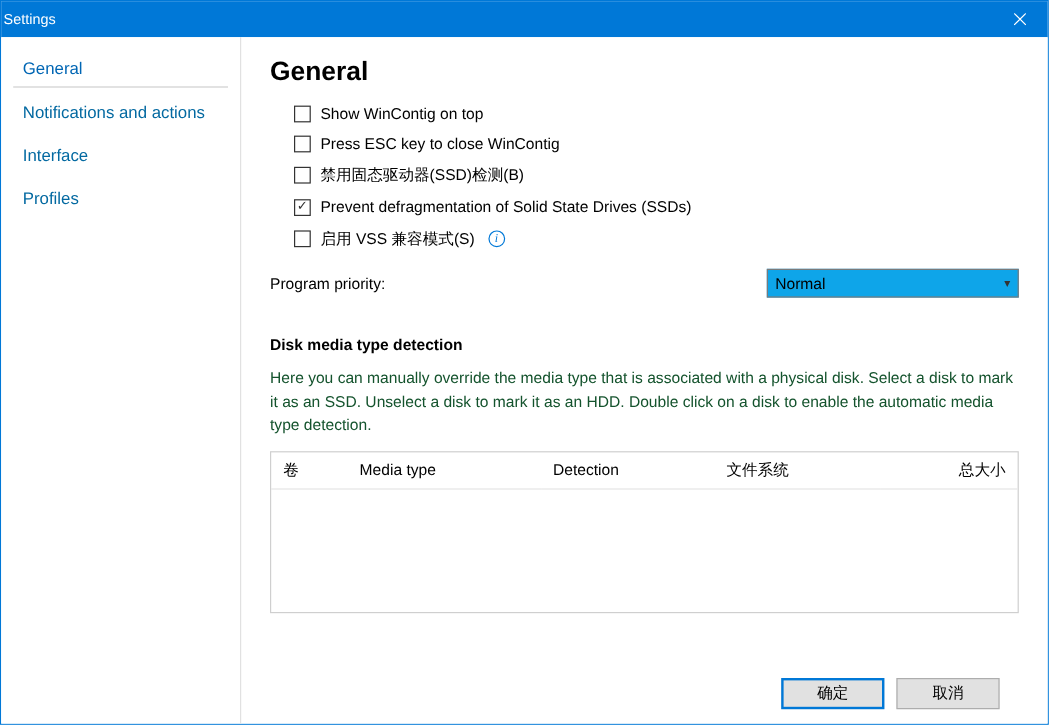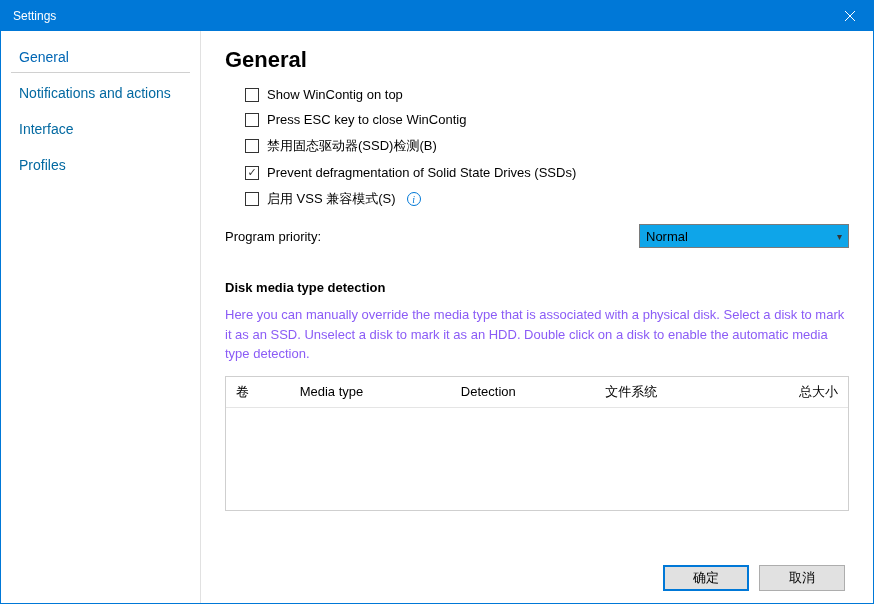--- a/index.html
+++ b/index.html
@@ -1,18 +1,18 @@
 <!DOCTYPE html>
 <html><head>
   <meta charset="utf-8">
   <style>
     * { margin: 0; padding: 0; box-sizing: border-box; font-family: "Segoe UI", "Microsoft YaHei", sans-serif; }
     body { background: #fff; width: 874px; height: 604px; overflow: hidden; }
     .window { width: 874px; height: 604px; border: 1px solid #0078d7; display: flex; flex-direction: column; position: relative; }
-    .titlebar { background: #0078d7; height: 30px; display: flex; padding-left: 12px; color: #fff; font-size: 12px; }
+    .titlebar { background: #0078d7; height: 30px; display: flex; padding-left: 2px; color: #fff; font-size: 12px; }
     .titlebar-left { display: flex; align-items: center; gap: 3px; }
     .titlebar-spacer { flex: 1; }
     .titlebar-close { width: 46px; height: 30px; display: flex; align-items: center; justify-content: center; color: #fff; }
     .body { flex: 1; display: flex; background: #fff; }
     .sidebar { width: 200px; border-right: 1px solid #e1e1e1; padding-top: 8px; }
     .sidebar-item { padding: 10px 18px; font-size: 14px; color: #0369a1; cursor: pointer; }
     .sidebar-item.active { position: relative; color: #0066b4; }
     .sidebar-item.active::after { content:""; position:absolute; left:10px; right:10px; bottom:2px; height:1px; background:#d0d0d0; }
     .main { flex: 1; padding: 16px 24px 14px 24px; display: flex; flex-direction: column; }
     .main h1 { font-size: 22px; font-weight: 700; margin-bottom: 14px; }
@@ -20,33 +20,33 @@
     .checkbox { width: 14px; height: 14px; border: 1px solid #333; background: #fff; display: inline-flex; align-items: center; justify-content: center; font-size: 11px; color: #333; cursor: pointer; }
     .checkbox.checked::after { content: "✓"; line-height: 1; }
     .info-icon { width: 14px; height: 14px; border: 1px solid #0078d7; border-radius: 50%; display: inline-flex; align-items: center; justify-content: center; color: #0078d7; font-size: 10px; font-style: italic; font-family: Georgia, serif; margin-left: 3px; }
     .priority-row { display: flex; align-items: center; margin-top: 6px; font-size: 13px; }
     .priority-label { flex: 0 0 auto; }
     .priority-spacer { flex: 1; }
     .select { width: 210px; height: 24px; border: 1px solid #7a7a7a; background: #0ea5e9; display: flex; align-items: center; padding: 0 6px; font-size: 13px; cursor: pointer; }
     .select-text { flex: 1; }
     .chevron { font-size: 10px; color: #333; }
     .section-heading { font-size: 13px; font-weight: 700; margin-top: 32px; margin-bottom: 10px; }
-    .section-desc { font-size: 13px; color: #8b5cf6; line-height: 1.5; margin-bottom: 12px; }
+    .section-desc { font-size: 13px; color: #14532d; line-height: 1.5; margin-bottom: 12px; }
     .table-wrap { border: 1px solid #cfcfcf; }
     .table { width: 100%; font-size: 13px; border-collapse: collapse; }
     .table th, .table td { text-align: left; padding: 6px 10px; font-weight: 400; }
     .table thead tr { border-bottom: 1px solid #e5e5e5; }
     .table th.right, .table td.right { text-align: right; }
     .row-checkbox { width: 13px; height: 13px; border: 1px solid #333; display: inline-flex; align-items: center; justify-content: center; font-size: 10px; background: #fff; margin-right: 6px; vertical-align: middle; cursor: pointer; }
     .row-checkbox.checked::after { content: "✓"; }
     .drive-icon { display: inline-block; width: 18px; height: 14px; vertical-align: middle; margin-right: 5px; position: relative; }
     .drive-icon::before { content:""; position:absolute; left:0; right:0; bottom:0; height:8px; background:#dcdcdc; border:1px solid #888; border-radius:1px; }
     .drive-icon.os::after { content:""; position:absolute; left:1px; top:-2px; width:8px; height:6px; background:#4aa3e8; border:1px solid #2a6fa5; }
     .body-spacer-below-table { height: 102px; }
-    .footer { position: absolute; bottom: 12px; right: 28px; display: flex; gap: 10px; }
+    .footer { position: absolute; bottom: 12px; right: 40px; display: flex; gap: 10px; }
     .btn { width: 86px; height: 26px; border: 1px solid #adadad; background: #e1e1e1; font-size: 13px; cursor: pointer; display: flex; align-items: center; justify-content: center; }
     .btn.primary { border: 2px solid #0078d7; }
   </style>
 </head>
 <body>
 
 <div class="window">
   <div class="titlebar">
     <div class="titlebar-left">
       <span>Settings</span>

